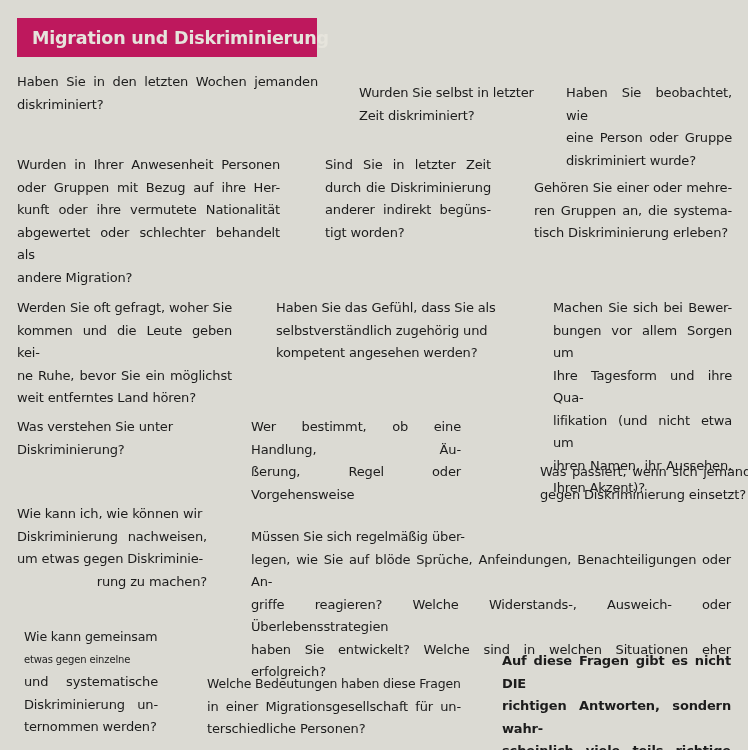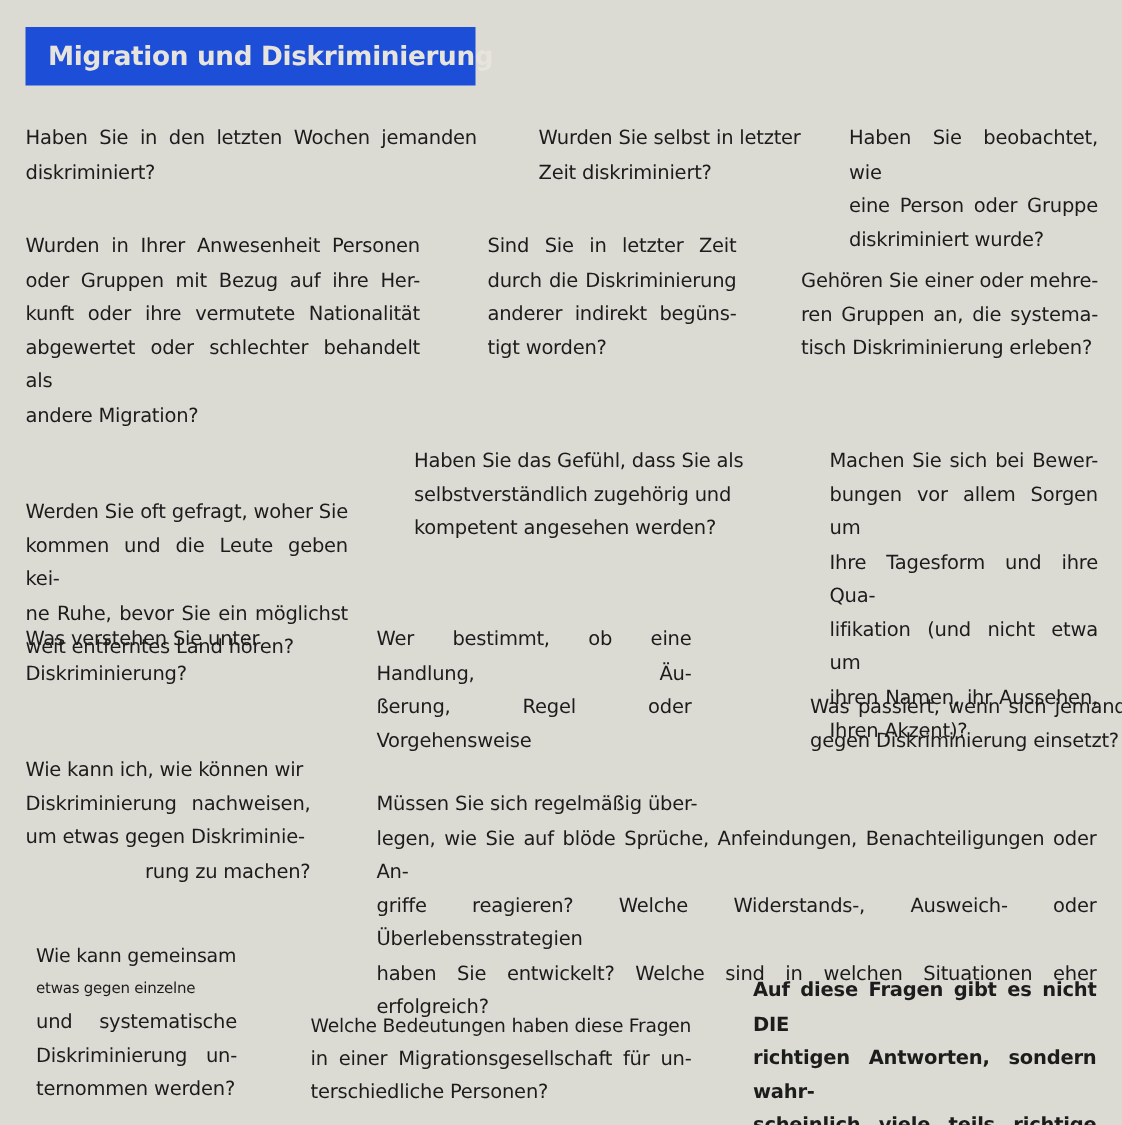--- a/index.html
+++ b/index.html
@@ -5,21 +5,21 @@
   html, body { margin: 0; padding: 0; }
   body {
     width: 748px; height: 750px; overflow: hidden;
     background: #dbdad3;
     position: relative;
     font-family: "DejaVu Sans", sans-serif;
     color: #1c1c1c;
   }
   .title-bar {
     position: absolute; left: 17px; top: 18px; width: 300px; height: 39px;
-    background: #1d4ed8;
+    background: #be185d;
     display: flex; align-items: center;
   }
   .title-bar .title {
     color: #e6e4dc; font-weight: bold; font-size: 17.5px;
     margin-left: 15px; letter-spacing: -0.2px; white-space: nowrap;
   }
   .q {
     position: absolute;
     font-size: 13px;
     line-height: 22.5px;
@@ -29,21 +29,21 @@
   .q .ln.j { text-align: justify; text-align-last: justify; white-space: normal; }
   .note { font-weight: bold; }
 </style>
 </head>
 <body>
 
 <div class="title-bar">
   <span class="title">Migration und Diskriminierung</span>
 </div>
 
-<div class="q" style="left:17px; top:82px; width:301px;">
+<div class="q" style="left:17px; top:71px; width:301px;">
   <span class="ln j" style="display: block;">Haben Sie in den letzten Wochen jemanden</span>
   <span class="ln" style="display: block;">diskriminiert?</span>
 </div>
 
 <div class="q" style="left:359px; top:82px; width:175px;">
   <span class="ln" style="display: block;">Wurden Sie selbst in letzter</span>
   <span class="ln" style="display: block;">Zeit diskriminiert?</span>
 </div>
 
 <div class="q" style="left:566px; top:82px; width:166px;">
@@ -66,21 +66,21 @@
   <span class="ln j" style="display: block;">anderer indirekt begüns-</span>
   <span class="ln" style="display: block;">tigt worden?</span>
 </div>
 
 <div class="q" style="left:534px; top:177px; width:198px;">
   <span class="ln j" style="display: block;">Gehören Sie einer oder mehre-</span>
   <span class="ln j" style="display: block;">ren Gruppen an, die systema-</span>
   <span class="ln" style="display: block;">tisch Diskriminierung erleben?</span>
 </div>
 
-<div class="q" style="left:17px; top:297px; width:215px;margin-top:34px;">
+<div class="q" style="left:17px; top:297px; width:215px;">
   <span class="ln j" style="display: block;">Werden Sie oft gefragt, woher Sie</span>
   <span class="ln j" style="display: block;">kommen und die Leute geben kei-</span>
   <span class="ln j" style="display: block;">ne Ruhe, bevor Sie ein möglichst</span>
   <span class="ln" style="display: block;">weit entferntes Land hören?</span>
 </div>
 
 <div class="q" style="left:276px; top:297px; width:210px;">
   <span class="ln" style="display: block; font-size: 13px;">Haben Sie das Gefühl, dass Sie als</span>
   <span class="ln" style="display: block;">selbstverständlich zugehörig und</span>
   <span class="ln" style="display: block;">kompetent angesehen werden?</span>

